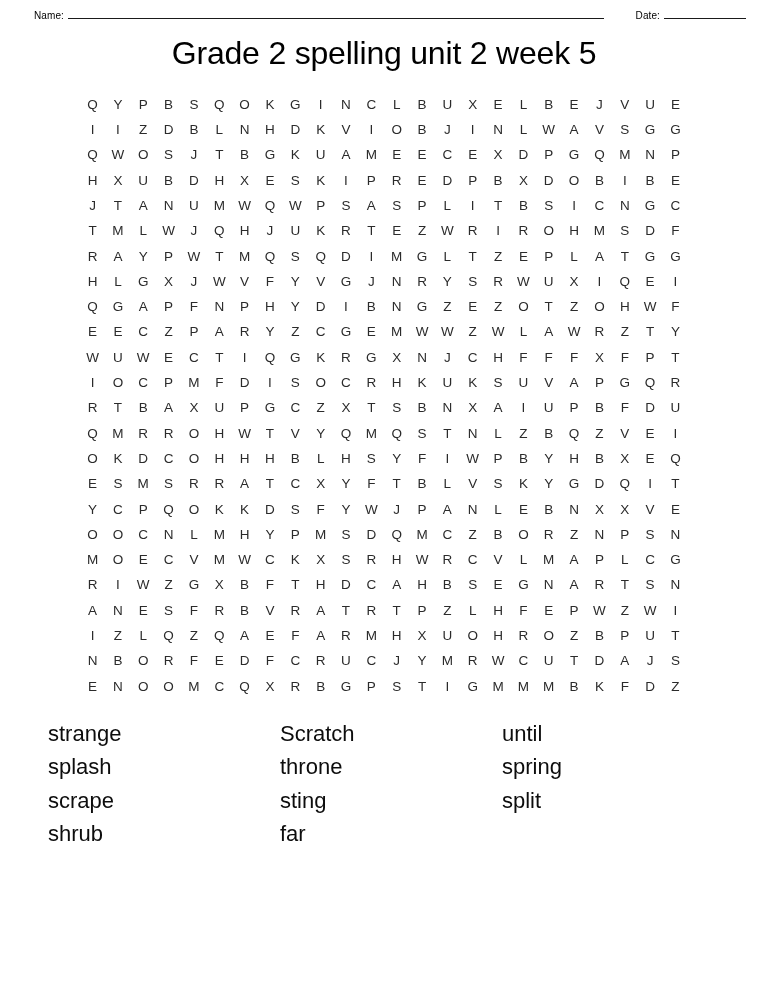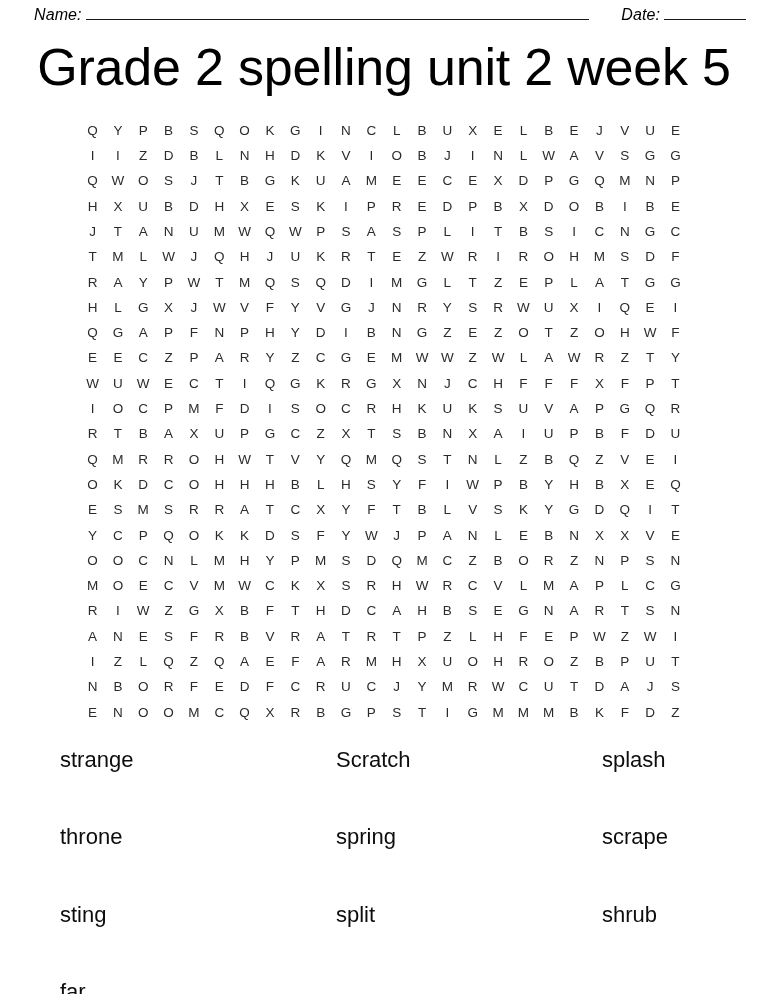--- a/index.html
+++ b/index.html
@@ -23,36 +23,36 @@
     align-items: baseline;
     padding: 6px 22px 0 34px;
     font-size: 13px;
     letter-spacing: 0.1px;
   }
   .field {
     display: flex;
     align-items: baseline;
     white-space: nowrap;
   }
-  .field-label { font-size: 16px; font-style: italic; }
+  .field-label { font-size: 10px; }
   .field-rule {
     display: inline-block;
     border-bottom: 1px solid #1a1a1a;
     height: 13px;
     margin-left: 4px;
   }
   .name-field { flex: 1 1 auto; }
   .name-field .field-rule { flex: 1 1 auto; min-width: 10px; }
   .date-field { flex: 0 0 auto; margin-left: 32px; }
   .date-field .field-rule { width: 82px; }
 
   
   .puzzle-title {
     text-align: center;
-    font-size: 52px;
+    font-size: 32px;
     font-weight: 400;
     font-family: "Liberation Sans Narrow", "Liberation Sans", sans-serif;
     letter-spacing: -0.2px;
     margin: 14px 0 0 0;
     padding: 0 20px;
     line-height: 1.15;
     white-space: nowrap;
   }
 
   
@@ -70,26 +70,25 @@
     font-size: 13.5px;
     line-height: 25.3px;
     text-align: center;
     color: #2b2b2b;
     font-family: "Liberation Sans", sans-serif;
     user-select: none;
   }
 
   
   .word-list {
-    margin: 18px 0 0 16px;
+    margin: 18px 0 0 4px;
     padding: 0 46px 0 44px;
     display: grid;
     grid-template-columns: 232px 222px 1fr;
     row-gap: 0;
-    gap: 44px;
   }
   .word-item {
     font-size: 22px;
     font-family: "Liberation Sans Narrow", "Liberation Sans", sans-serif;
     line-height: 33.5px;
     color: #0d0d0d;
     white-space: nowrap;
   }
   .word-col-2 { padding-left: 0; }
 </style>
@@ -686,20 +685,21 @@
       <span class="grid-cell">K</span>
       <span class="grid-cell">F</span>
       <span class="grid-cell">D</span>
       <span class="grid-cell">Z</span>
     </div>
 </div>
 
 <div class="word-list" id="word-list">
     <div class="word-item word-col-1">strange</div>
     <div class="word-item word-col-2">Scratch</div>
+    <div class="word-item word-col-3">until</div>
     <div class="word-item word-col-2">splash</div>
     <div class="word-item word-col-1">throne</div>
     <div class="word-item word-col-2">spring</div>
     <div class="word-item word-col-3">scrape</div>
     <div class="word-item word-col-2">sting</div>
     <div class="word-item word-col-3">split</div>
     <div class="word-item word-col-1">shrub</div>
     <div class="word-item word-col-3">far</div>
   </div>
 

